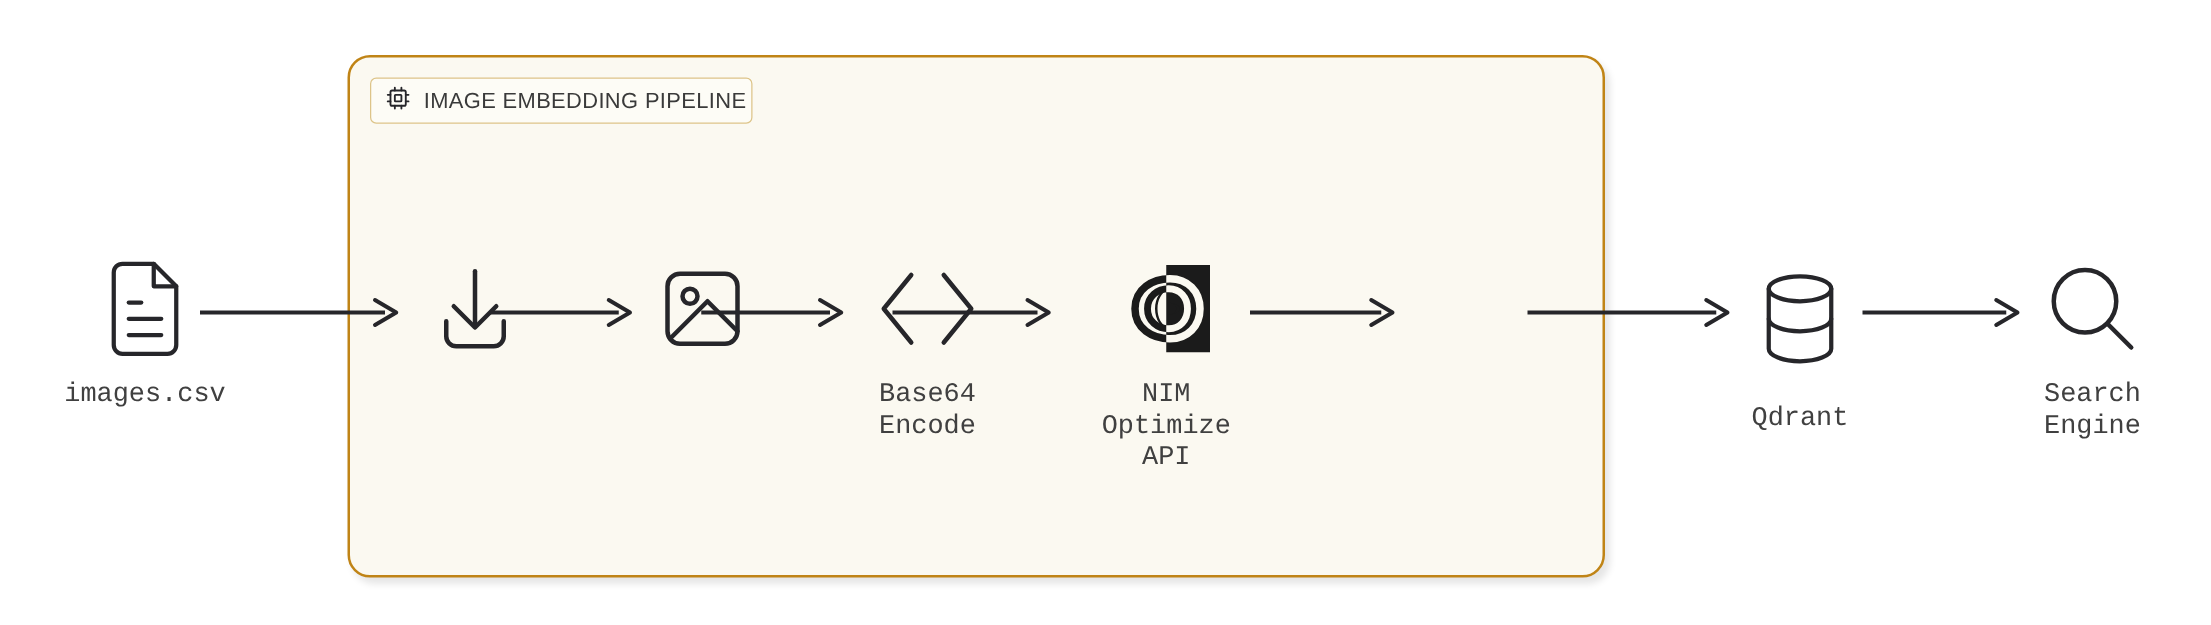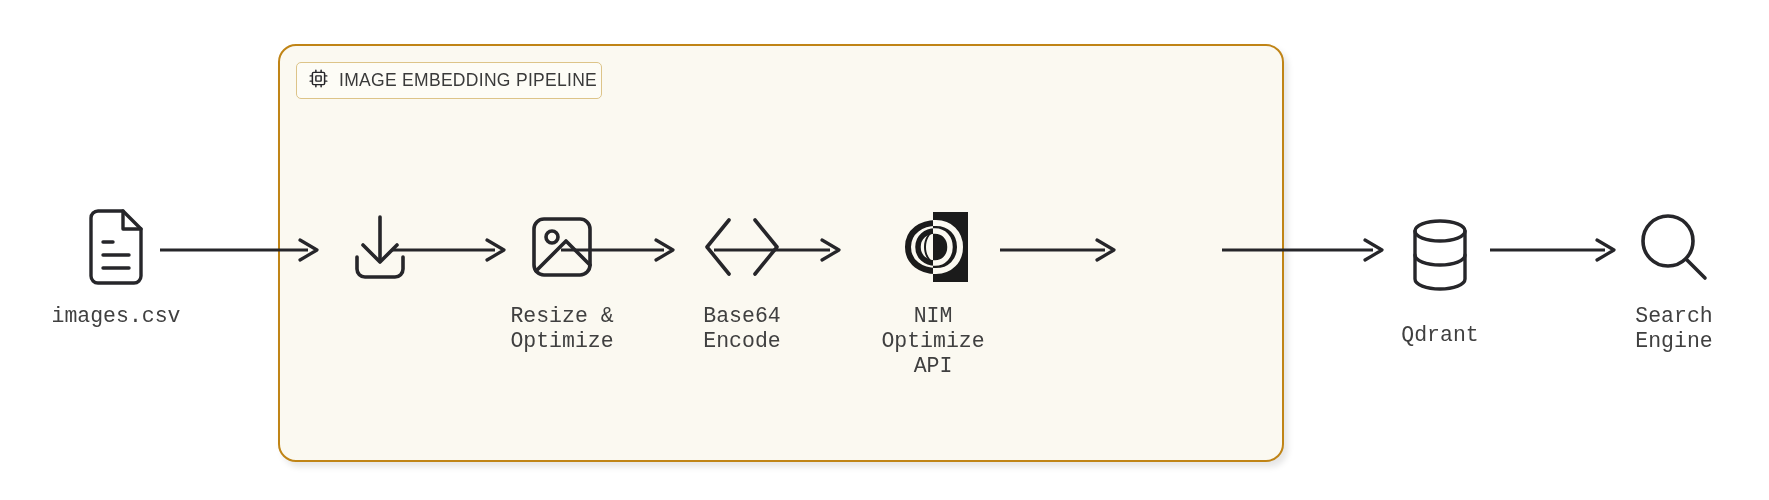--- a/index.html
+++ b/index.html
@@ -183,22 +183,20 @@
   <div class="node" style="left:562px; top:208px;">
     <div class="icon-box">
       <span>
         <svg width="72" height="72" viewBox="0 0 72 72" fill="none" stroke="#26262a" stroke-width="3.6" stroke-linecap="round" stroke-linejoin="round">
           <rect x="8" y="8" width="56" height="56" rx="10"></rect>
           <circle cx="26" cy="26" r="6"></circle>
           <path d="M10 60 L40 30 L64 54"></path>
         </svg>
       </span>
     </div>
-    <div class="node-label">Resize &amp;
-Optimize</div>
   </div>
 
   <div class="node" style="left:742px; top:208px;">
     <div class="icon-box">
       <span>
         <svg width="82" height="66" viewBox="0 0 82 66" fill="none" stroke="#26262a" stroke-width="3.6" stroke-linecap="round" stroke-linejoin="round">
           <path d="M28 6 L6 33 L28 60"></path>
           <path d="M54 6 L76 33 L54 60"></path>
         </svg>
       </span>

